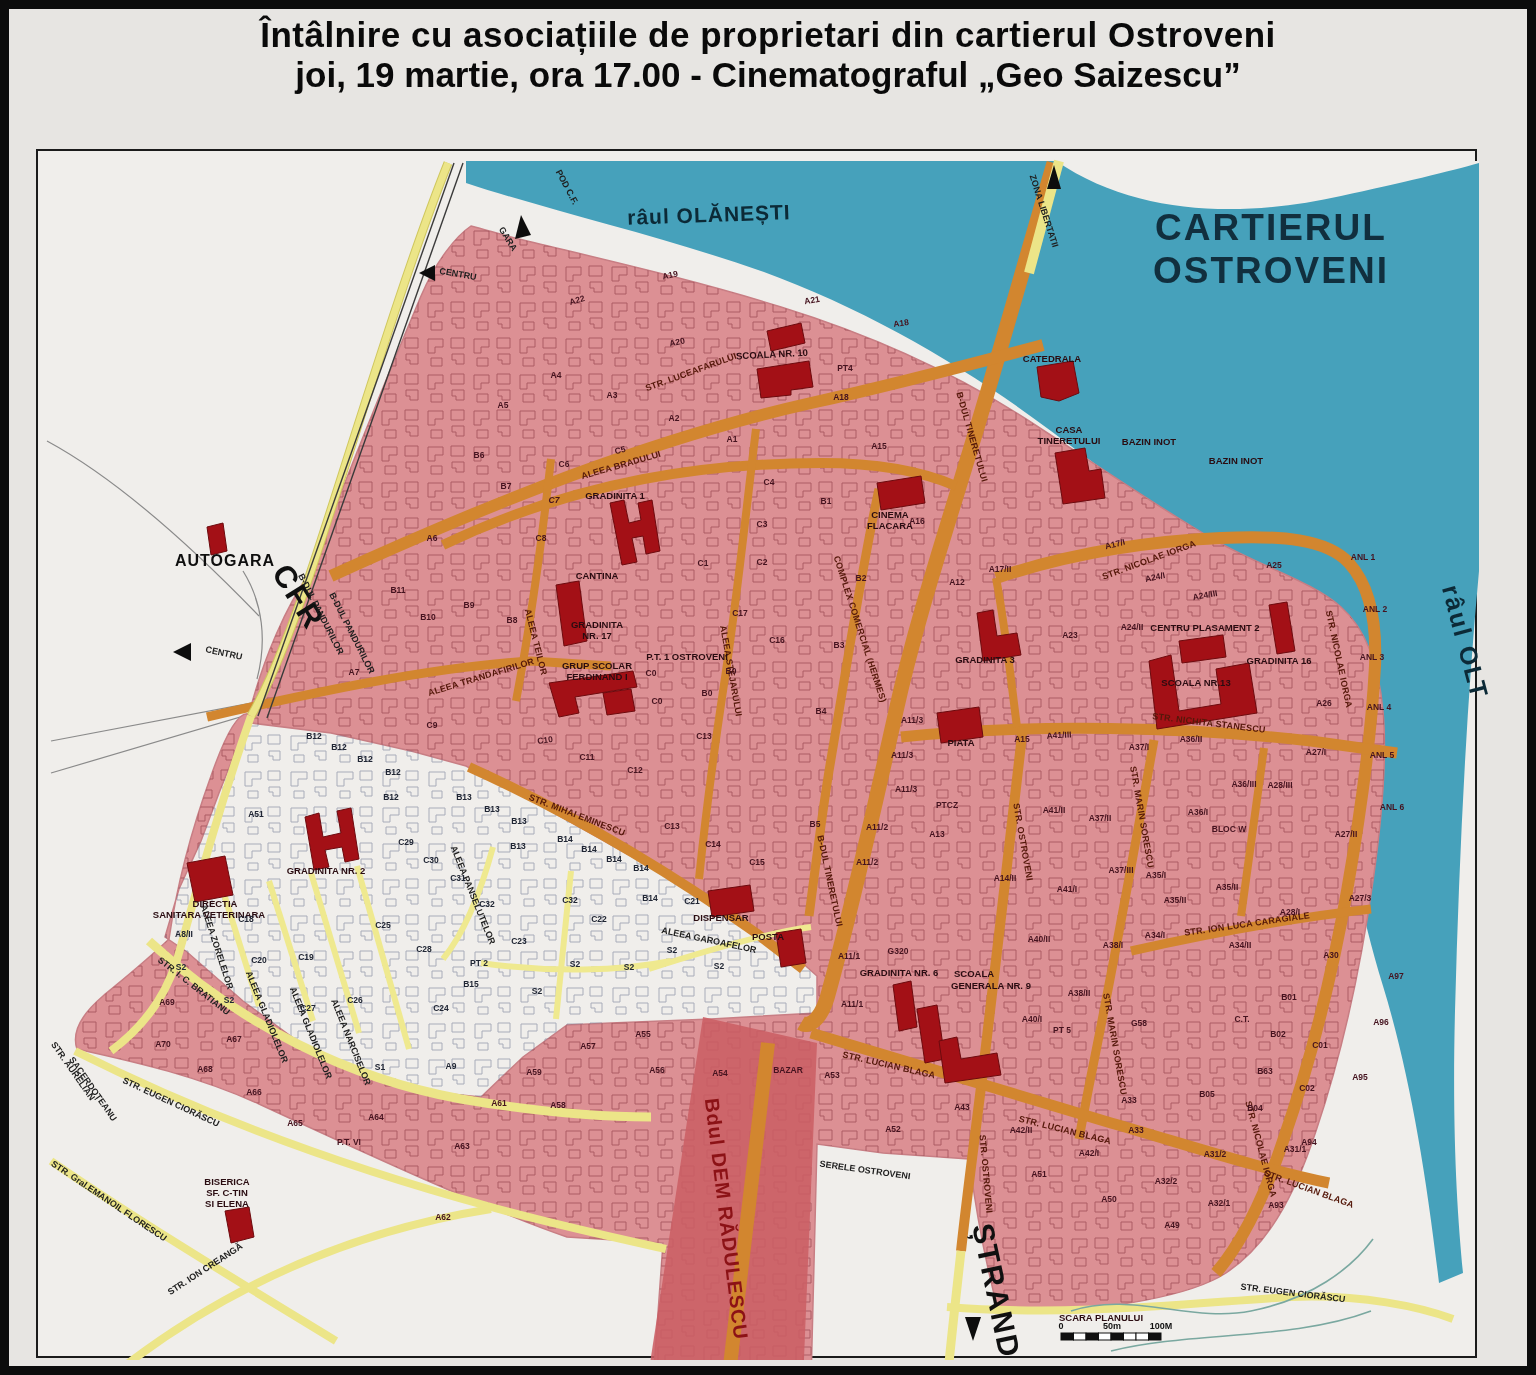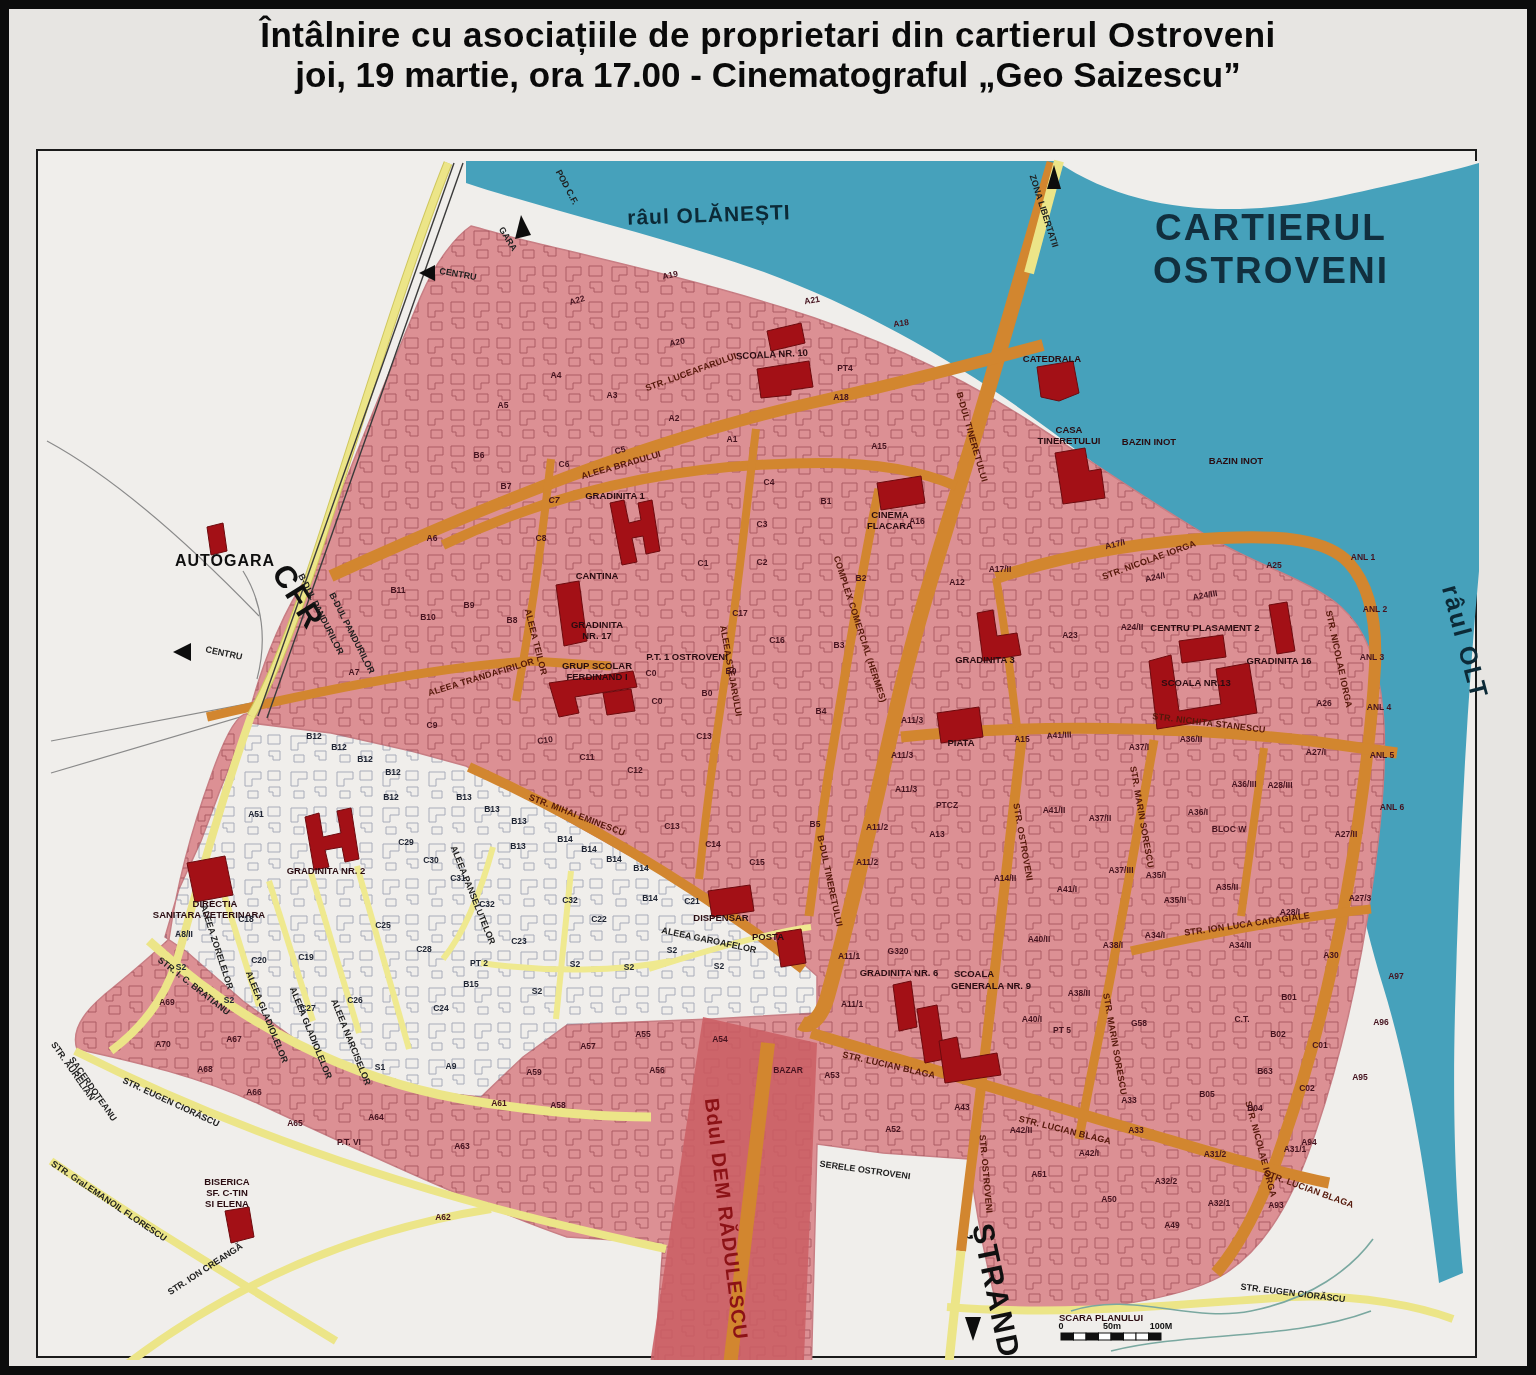--- a/index.html
+++ b/index.html
@@ -389,21 +389,21 @@
       <div class="lab blk" style="left: 1120px; top: 1091px; transform: translate(-50%, -50%) rotate(0deg);">A33</div>
       <div class="lab blk" style="left: 1127px; top: 1121px; transform: translate(-50%, -50%) rotate(0deg);">A33</div>
       <div class="lab blk" style="left: 1286px; top: 1140px; transform: translate(-50%, -50%) rotate(0deg);">A31/1</div>
       <div class="lab blk" style="left: 1206px; top: 1145px; transform: translate(-50%, -50%) rotate(0deg);">A31/2</div>
       <div class="lab blk" style="left: 1157px; top: 1172px; transform: translate(-50%, -50%) rotate(0deg);">A32/2</div>
       <div class="lab blk" style="left: 1210px; top: 1194px; transform: translate(-50%, -50%) rotate(0deg);">A32/1</div>
       <div class="lab blk" style="left: 1100px; top: 1190px; transform: translate(-50%, -50%) rotate(0deg);">A50</div>
       <div class="lab blk" style="left: 1163px; top: 1216px; transform: translate(-50%, -50%) rotate(0deg);">A49</div>
       <div class="lab blk" style="left: 1030px; top: 1165px; transform: translate(-50%, -50%) rotate(0deg);">A51</div>
       <div class="lab blk" style="left: 634px; top: 1025px; transform: translate(-50%, -50%) rotate(0deg);">A55</div>
-      <div class="lab blk" style="left: 711px; top: 1030px; transform: translate(-50%, -50%) rotate(0deg);">A54</div>
+      <div class="lab blk" style="left: 711px; top: 1064px; transform: translate(-50%, -50%) rotate(0deg);">A54</div>
       <div class="lab blk" style="left: 648px; top: 1061px; transform: translate(-50%, -50%) rotate(0deg);">A56</div>
       <div class="lab blk" style="left: 579px; top: 1037px; transform: translate(-50%, -50%) rotate(0deg);">A57</div>
       <div class="lab blk" style="left: 525px; top: 1063px; transform: translate(-50%, -50%) rotate(0deg);">A59</div>
       <div class="lab blk" style="left: 490px; top: 1094px; transform: translate(-50%, -50%) rotate(0deg);">A61</div>
       <div class="lab blk" style="left: 549px; top: 1096px; transform: translate(-50%, -50%) rotate(0deg);">A58</div>
       <div class="lab blk" style="left: 158px; top: 993px; transform: translate(-50%, -50%) rotate(0deg);">A69</div>
       <div class="lab blk" style="left: 154px; top: 1035px; transform: translate(-50%, -50%) rotate(0deg);">A70</div>
       <div class="lab blk" style="left: 225px; top: 1030px; transform: translate(-50%, -50%) rotate(0deg);">A67</div>
       <div class="lab blk" style="left: 196px; top: 1060px; transform: translate(-50%, -50%) rotate(0deg);">A68</div>
       <div class="lab blk" style="left: 245px; top: 1083px; transform: translate(-50%, -50%) rotate(0deg);">A66</div>

